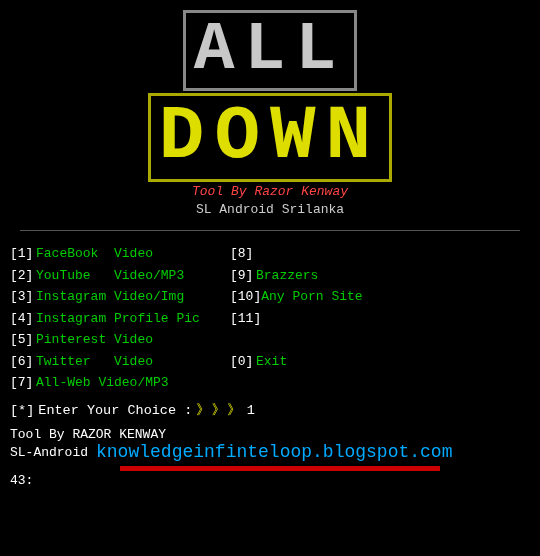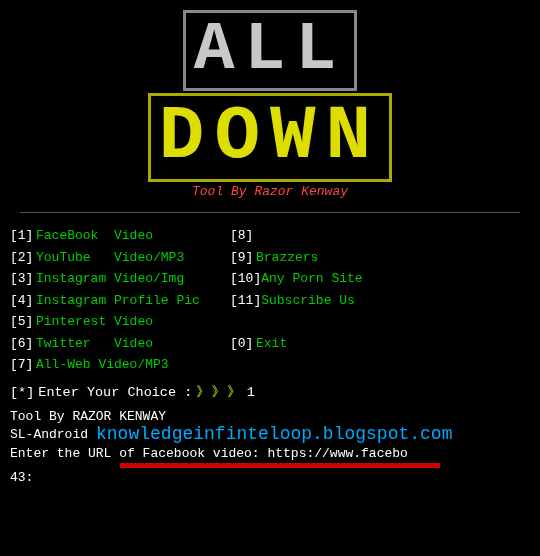--- a/index.html
+++ b/index.html
@@ -188,20 +188,21 @@
 
 <div class="container">
 
   <div class="logo-section">
     <span class="pixel-all">ALL</span>
     <br>
     <span class="pixel-down">DOWN</span>
     <br>
     <span class="subtitle-razor">Tool By Razor Kenway</span>
     <br>
+    <span class="subtitle-sl">SL Android Srilanka</span>
   </div>
 
   <hr class="divider">
 
   <div class="menu-section">
     <div class="menu-row">
 
       <div class="col-left">
         <div class="menu-item">
           <span class="menu-num">[1]</span>
@@ -240,21 +241,20 @@
         <div class="menu-item">
           <span class="menu-num">[9]</span>
           <span class="menu-label">Brazzers</span>
         </div>
         <div class="menu-item">
           <span class="menu-num">[10]</span>
           <span class="menu-label">Any Porn Site</span>
         </div>
         <div class="menu-item">
           <span class="menu-num">[11]</span>
-          <span class="menu-label">Subscribe Us</span>
         </div>
         <div class="menu-item">
           &nbsp;
         </div>
         <div class="menu-item">
           <span class="menu-num">[0]</span>
           <span class="menu-label">Exit</span>
         </div>
       </div>
     </div>
@@ -271,21 +271,18 @@
 
   <div class="footer-section">
     <div class="footer-tool">Tool By RAZOR KENWAY</div>
     <div style="display:flex; align-items:center; gap: 8px;">
       <span class="footer-android">SL-Android</span>
       <span class="footer-blog">knowledgeinfinteloop.blogspot.com</span>
     </div>
   </div>
 
   <div class="url-section">
-    <div class="url-line">
-      <span>Enter the URL of Facebook video: https://www.facebo</span>
-    </div>
     <div class="highlight-bar"></div>
   </div>
 
   <div class="page-num">43:</div>
 
 </div>
 
 </body></html>

